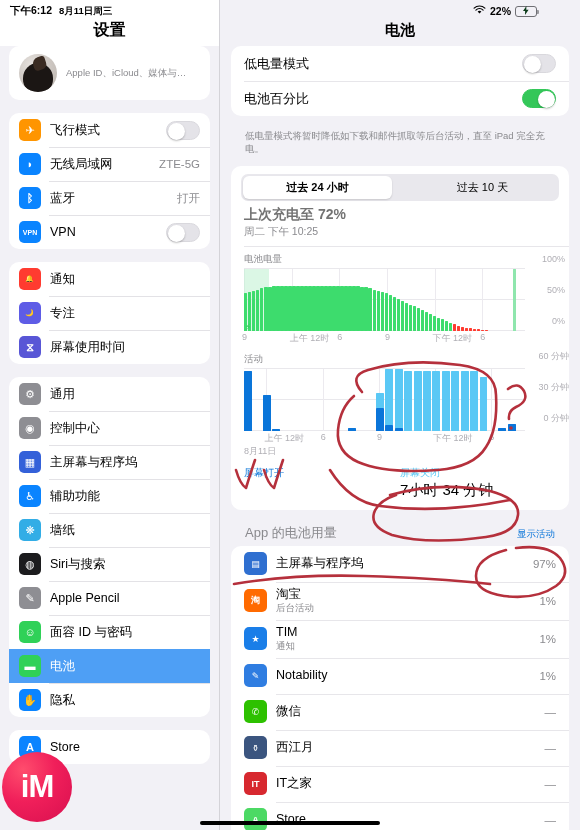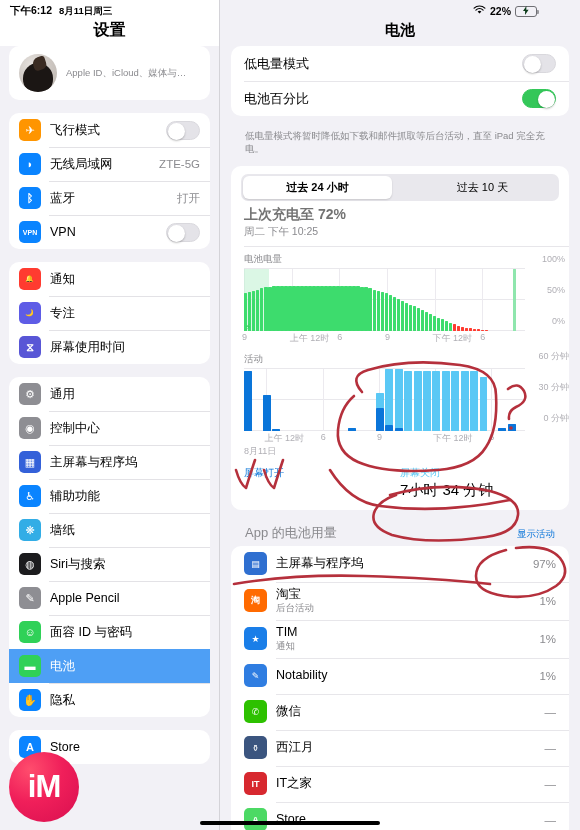--- a/index.html
+++ b/index.html
@@ -176,21 +176,21 @@
   }
   .apptexts { flex: 1; min-width: 0; }
   .appname { font-size: 12.5px; color: #000; line-height: 1.25; }
   .appsub { font-size: 9.5px; color: #8a8a8e; line-height: 1.3; }
   .apppct { font-size: 11.5px; color: #8a8a8e; }
 
   
   .annot { position: absolute; inset: 0; pointer-events: none; z-index: 30; }
 
   
-  .watermark { position: absolute; left: 9px; top: 752px; z-index: 35; display: flex; align-items: flex-end; flex-direction: column; }
+  .watermark { position: absolute; left: 2px; top: 752px; z-index: 35; display: flex; align-items: flex-end; flex-direction: column; }
   .wm-circle {
     width: 70px; height: 70px; border-radius: 50%;
     background: radial-gradient(circle at 30% 25%, #ff4d6d 0%, #f01f5a 45%, #d80f4f 100%);
     display: flex; align-items: center; justify-content: center;
     color: #fff; font-weight: 700; font-size: 31px; letter-spacing: -1px;
   }
   .wm-text { margin-left: 4px; }
   .wm-main { color: #e8284f; font-size: 20px; font-weight: 700; letter-spacing: 0.5px; }
   .wm-sub { color: #cfc7cb; font-size: 9px; letter-spacing: 3px; font-weight: 700; margin-top: -2px; }
 

